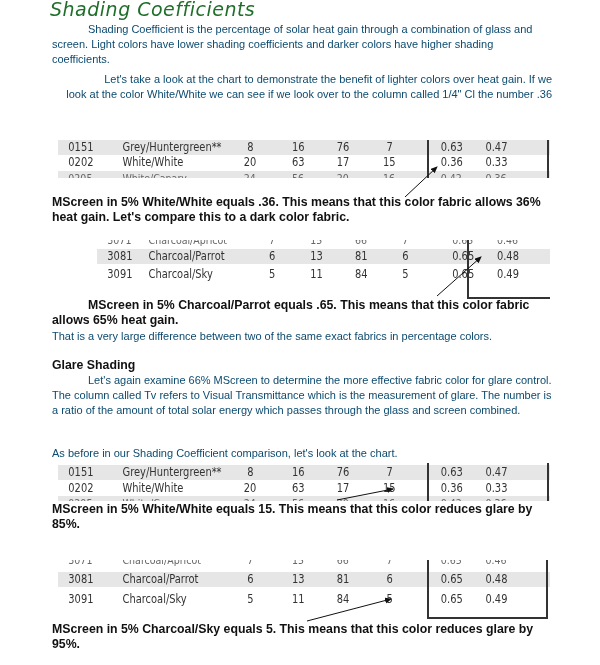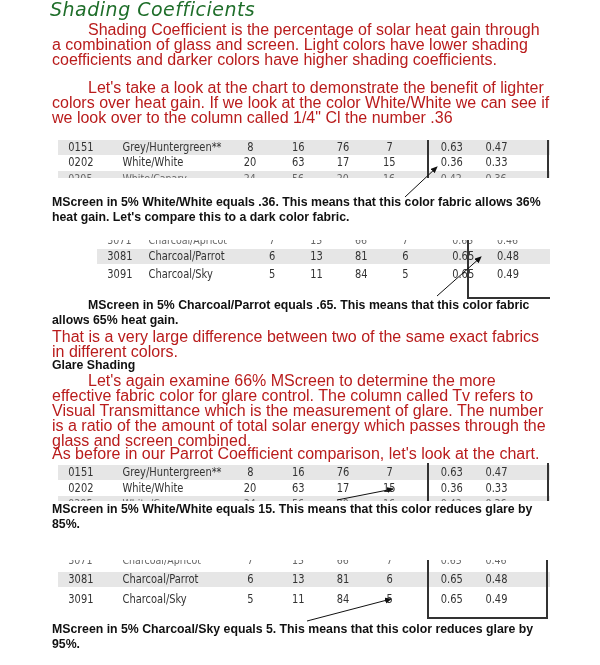--- a/index.html
+++ b/index.html
@@ -1,21 +1,21 @@
 <!DOCTYPE html>
 <html><head>
   <meta charset="utf-8">
   <style>
     html, body { margin: 0; padding: 0; background: #ffffff; }
     body { width: 600px; height: 665px; position: relative; overflow: hidden;
            font-family: "Liberation Sans", sans-serif; color: #1a1a1a; }
     .abs { position: absolute; }
     .title { left: 50px; top: -2px; font-family: "DejaVu Sans", sans-serif; font-size: 19px;
              color: #1f6e2a; letter-spacing: 0.5px; font-style: italic; }
-    .para { left: 52px; width: 500px; font-size: 16px; line-height: 15px; color: #b91c1c; }
+    .para { left: 52px; width: 500px; font-size: 11px; line-height: 15px; color: #0c4a6e; }
     .para .indent { display: inline-block; width: 36px; }
     .bold { font-weight: bold; color: #111; font-size: 12.3px; line-height: 15px; }
     .heading { font-weight: bold; font-size: 12.3px; color: #111; }
 
     
     .tbl { font-family: "DejaVu Sans", sans-serif; font-size: 11.5px; color: #333;
            transform: scaleX(0.86); transform-origin: left top; }
     .row { position: absolute; height: 15px; line-height: 15px; white-space: nowrap; }
     .row.shade { background: #e6e6e6; }
     .row span { position: absolute; top: 0; }
@@ -26,21 +26,21 @@
     svg.arrow { position: absolute; overflow: visible; }
   </style>
 </head>
 <body>
 
 <div class="abs title">Shading Coefficients</div>
 
 <div class="abs para" style="top:22px;">
   <span class="indent"></span><span>Shading Coefficient is the percentage of solar heat gain through a combination of glass and screen. Light colors have lower shading coefficients and darker colors have higher shading coefficients.</span>
 </div>
-<div class="abs para" style="top:80px;">
+<div class="abs para" style="top:72px;text-align:right;">
   <span class="indent"></span><span>Let's take a look at the chart to demonstrate the benefit of lighter colors over heat gain. If we look at the color White/White we can see if we look over to the column called 1/4" Cl the number .36</span>
 </div>
 
 <div class="abs cut" style="left:58px; top:134px; width:492px; height:44px;">
   <div class="tbl" style="position:absolute; left:0; top:0; width:572px; height:60px;">
     <div class="row shade" style="top:6px; left:0; width:572px;">
       <span style="left:12px">0151</span>
       <span style="left:75px">Grey/Huntergreen**</span>
       <span style="left:220px">8</span>
       <span style="left:272px">16</span>
@@ -125,27 +125,27 @@
     <marker id="ah2" markerWidth="8" markerHeight="8" refX="6" refY="3" orient="auto">
       <path d="M0,0 L7,3 L0,6 z" fill="#111"></path>
     </marker>
   </defs>
   <line x1="437" y1="296" x2="481" y2="257" stroke="#111" stroke-width="1" marker-end="url(#ah2)"></line>
 </svg>
 
 <div class="abs para bold" style="top:298px;">
   <span class="indent"></span><span>MScreen in 5% Charcoal/Parrot equals .65. This means that this color fabric allows 65% heat gain.</span>
 </div>
-<div class="abs para" style="top:329px;">That is a very large difference between two of the same exact fabrics in different colors.</div>
+<div class="abs para" style="top:329px;">That is a very large difference between two of the same exact fabrics in percentage colors.</div>
 
 <div class="abs para heading" style="top:358px;">Glare Shading</div>
 <div class="abs para" style="top:373px;">
   <span class="indent"></span><span>Let's again examine 66% MScreen to determine the more effective fabric color for glare control. The column called Tv refers to Visual Transmittance which is the measurement of glare. The number is a ratio of the amount of total solar energy which passes through the glass and screen combined.</span>
 </div>
-<div class="abs para" style="top:446px;">As before in our Parrot Coefficient comparison,  let's look at the chart.</div>
+<div class="abs para" style="top:446px;">As before in our Shading Coefficient comparison,  let's look at the chart.</div>
 
 <div class="abs cut" style="left:58px; top:460px; width:492px; height:21px; overflow:hidden;">
   <div class="tbl" style="position:absolute; left:0; top:0; width:572px; height:60px;">
     <div class="row shade" style="top:5px; left:0; width:572px;">
       <span style="left:12px">0151</span>
       <span style="left:75px">Grey/Huntergreen**</span>
       <span style="left:220px">8</span>
       <span style="left:272px">16</span>
       <span style="left:324px">76</span>
       <span style="left:382px">7</span>

